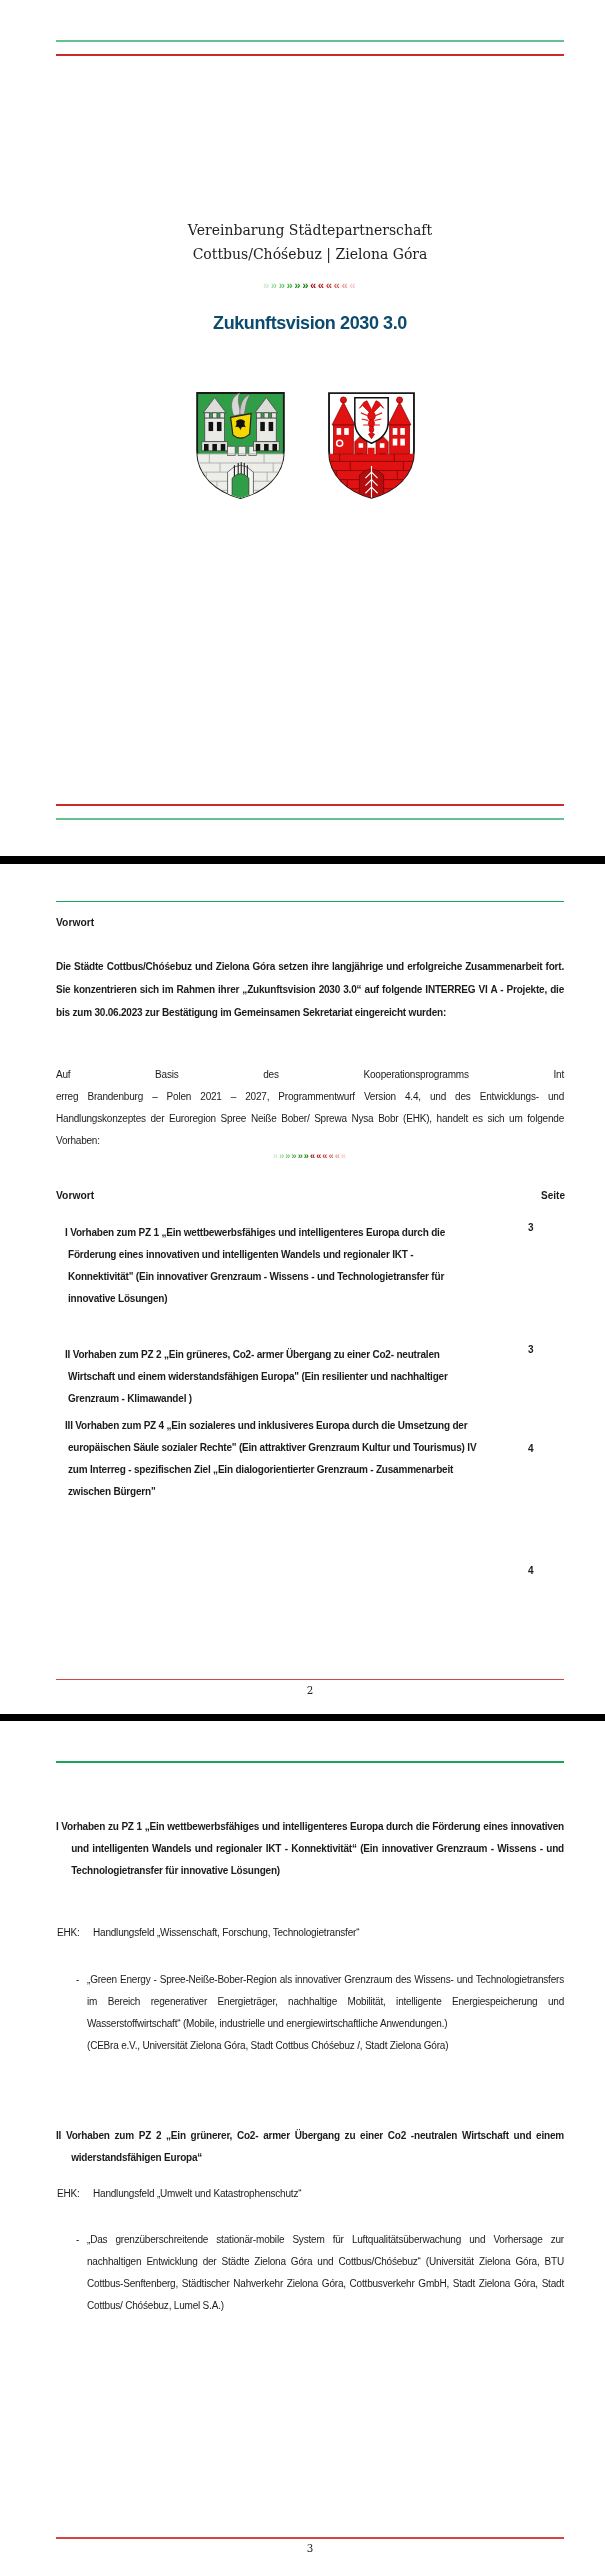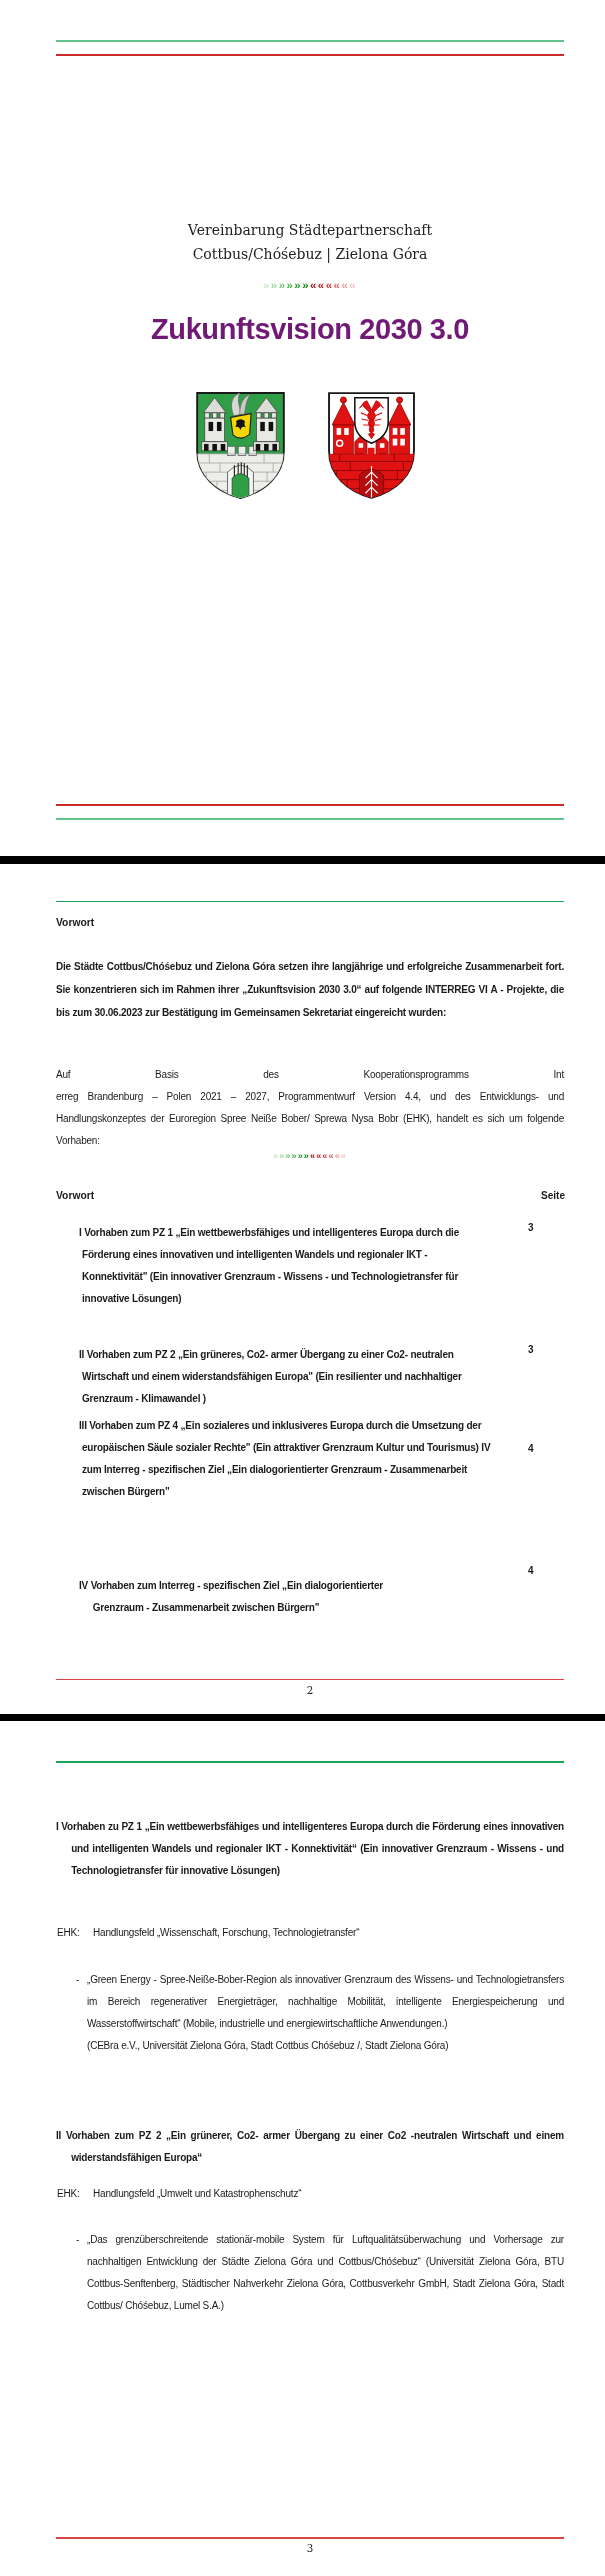--- a/index.html
+++ b/index.html
@@ -10,29 +10,29 @@
   .page3{height:855px;}
   .divider{height:7.6px;background:#000;}
   .rule{position:absolute;left:56px;right:41px;}
   .rule-green-cover{height:2.3px;background:#63c28e;}
   .rule-red-cover{height:1.5px;background:#cc2b2b;}
   .rule-green-page{height:1.5px;background:#18a558;}
   .rule-red-page{height:1.5px;background:#d64444;}
   .abs{position:absolute;}
   .centered{left:56px;right:41px;text-align:center;}
   .cover-title{font-family:"DejaVu Serif",serif;font-size:14px;line-height:23.6px;color:#222;}
-  .main-title{font-size:29px;font-weight:bold;letter-spacing:-0.4px;color:#701a75;}
+  .main-title{font-size:18px;font-weight:bold;letter-spacing:-0.4px;color:#0c4a6e;}
   .chevrons{font-weight:bold;white-space:nowrap;}
   .chevrons-lg{font-size:11.4px;letter-spacing:1.5px;}
   .chevrons-sm{font-size:9.1px;letter-spacing:1.1px;}
   .body-text{font-size:10px;letter-spacing:-0.2px;line-height:22px;text-align:justify;}
   .bold{font-weight:bold;}
   .lh30{line-height:23px;}
   .jlast{text-align:justify;text-align-last:justify;}
-  .toc-item{font-size:10px;font-weight:bold;letter-spacing:-0.2px;line-height:22px;padding-left:3px;text-indent:-3px;margin-left:14px;}
+  .toc-item{font-size:10px;font-weight:bold;letter-spacing:-0.2px;line-height:22px;padding-left:3px;text-indent:-3px;}
   .toc-num{font-size:10px;font-weight:bold;}
   .section-heading{font-size:10px;font-weight:bold;letter-spacing:-0.2px;line-height:22px;text-align:justify;padding-left:15.2px;text-indent:-15.2px;}
   .ehk-row{font-size:10px;letter-spacing:-0.2px;}
   .ehk-label{position:absolute;left:0;top:0;}
   .ehk-text{margin-left:36px;display:block;}
   .bullet{font-size:10px;letter-spacing:-0.2px;line-height:22px;}
   .bullet .dash{position:absolute;left:0;top:0;}
   .bullet .btext{margin-left:11px;text-align:justify;}
   .bullet .btext p{margin:0;}
   .page-num{font-family:"DejaVu Serif",serif;font-size:10.3px;color:#222;}
@@ -232,24 +232,20 @@
     <div class="abs toc-item" style="top:358px;left:65px;width:410px">I Vorhaben zum PZ 1 „Ein wettbewerbsfähiges und intelligenteres Europa durch die Förderung eines innovativen und intelligenten Wandels und regionaler IKT - Konnektivität" (Ein innovativer Grenzraum - Wissens - und Technologietransfer für innovative Lösungen)</div>
     <div class="abs toc-num" style="top:358px;left:528px">3</div>
 
     <div class="abs toc-item" style="top:480px;left:65px;width:410px">II Vorhaben zum PZ 2 „Ein grüneres, Co2- armer Übergang zu einer Co2- neutralen Wirtschaft und einem widerstandsfähigen Europa" (Ein resilienter und nachhaltiger Grenzraum - Klimawandel )</div>
     <div class="abs toc-num" style="top:480px;left:528px">3</div>
 
     <div class="abs toc-item" style="top:551px;left:65px;width:410px">III Vorhaben zum PZ 4 „Ein sozialeres und inklusiveres Europa durch die Umsetzung der europäischen Säule sozialer Rechte" (Ein attraktiver Grenzraum Kultur und Tourismus) IV zum Interreg - spezifischen Ziel „Ein dialogorientierter Grenzraum - Zusammenarbeit zwischen Bürgern"</div>
     <div class="abs toc-num" style="top:579px;left:528px">4</div>
 
     <div class="abs toc-num" style="top:701px;left:528px">4</div>
-    <div class="abs toc-item" style="top:711px;left:65px;width:410px">
-      <div>IV Vorhaben zum Interreg - spezifischen Ziel „Ein dialogorientierter</div>
-      <div style="padding-left:13.7px">Grenzraum - Zusammenarbeit zwischen Bürgern"</div>
-    </div>
 
     <div class="rule rule-red-page abs" style="top:815px"></div>
     <div class="abs centered page-num" style="top:820px">2</div>
   </div>
 
   <div class="divider"></div>
 
   <div class="page page3">
     <div class="rule rule-green-page abs" style="top:40px"></div>
 

